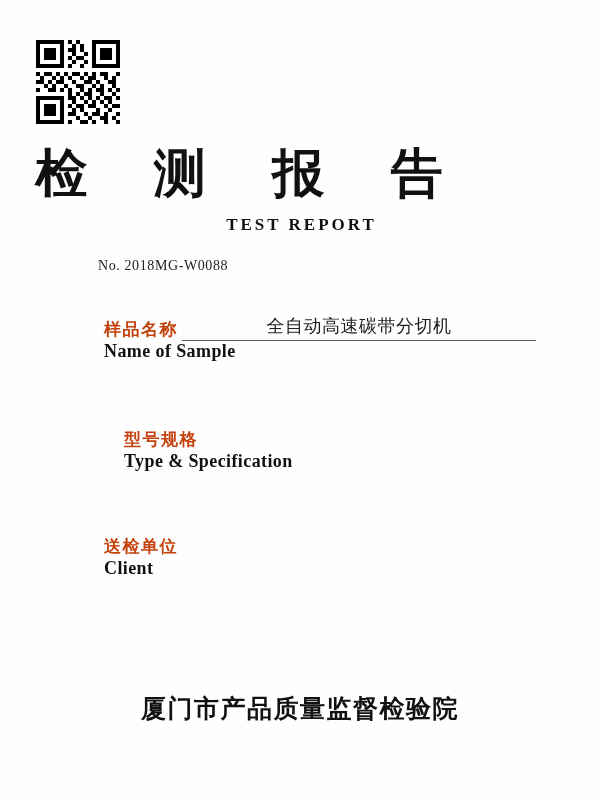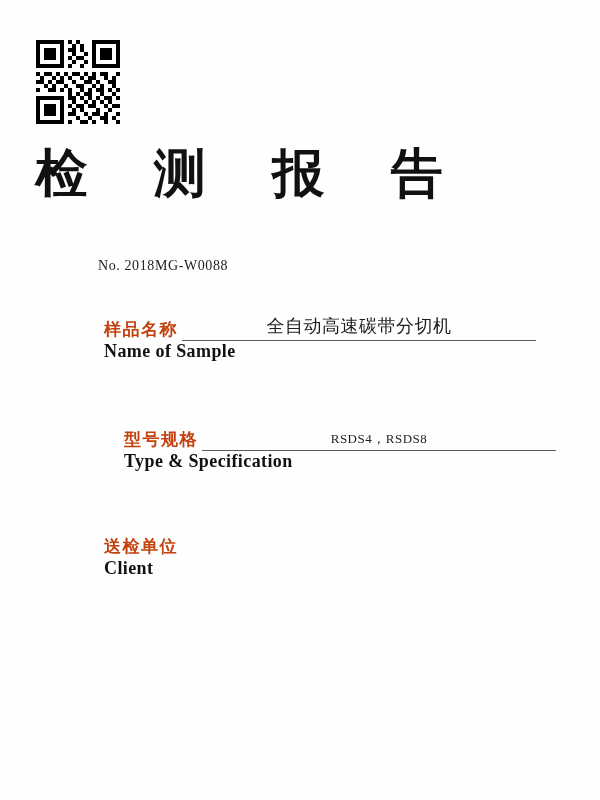--- a/index.html
+++ b/index.html
@@ -273,38 +273,37 @@
         <rect x="8" y="20" width="1" height="1"></rect>
           <rect x="11" y="20" width="2" height="1"></rect>
         <rect x="14" y="20" width="1" height="1"></rect>
           <rect x="17" y="20" width="1" height="1"></rect>
         <rect x="20" y="20" width="1" height="1"></rect>
       </g>
     </svg>
   </div>
 
   <div class="title-cn">检 测 报 告</div>
+  <div class="title-en">TEST REPORT</div>
 
   <div class="report-no">No. 2018MG-W0088</div>
 
   <div class="field" id="field-sample">
     <div class="label-cn">样品名称</div>
     <div class="label-en">Name of Sample</div>
     <div class="value-wrap">
       <span class="value">全自动高速碳带分切机</span>
     </div>
   </div>
 
   <div class="field" id="field-type">
     <div class="label-cn">型号规格</div>
     <div class="label-en">Type &amp; Specification</div>
-    <div class="value-wrap">
-      <span class="value">RSDS4，RSDS8</span>
-    </div>
   </div>
 
   <div class="field" id="field-client">
     <div class="label-cn">送检单位</div>
     <div class="label-en">Client</div>
   </div>
 
+  <div class="footer-cn">厦门市产品质量监督检验院</div>
 
 </div>
 
 </body></html>

